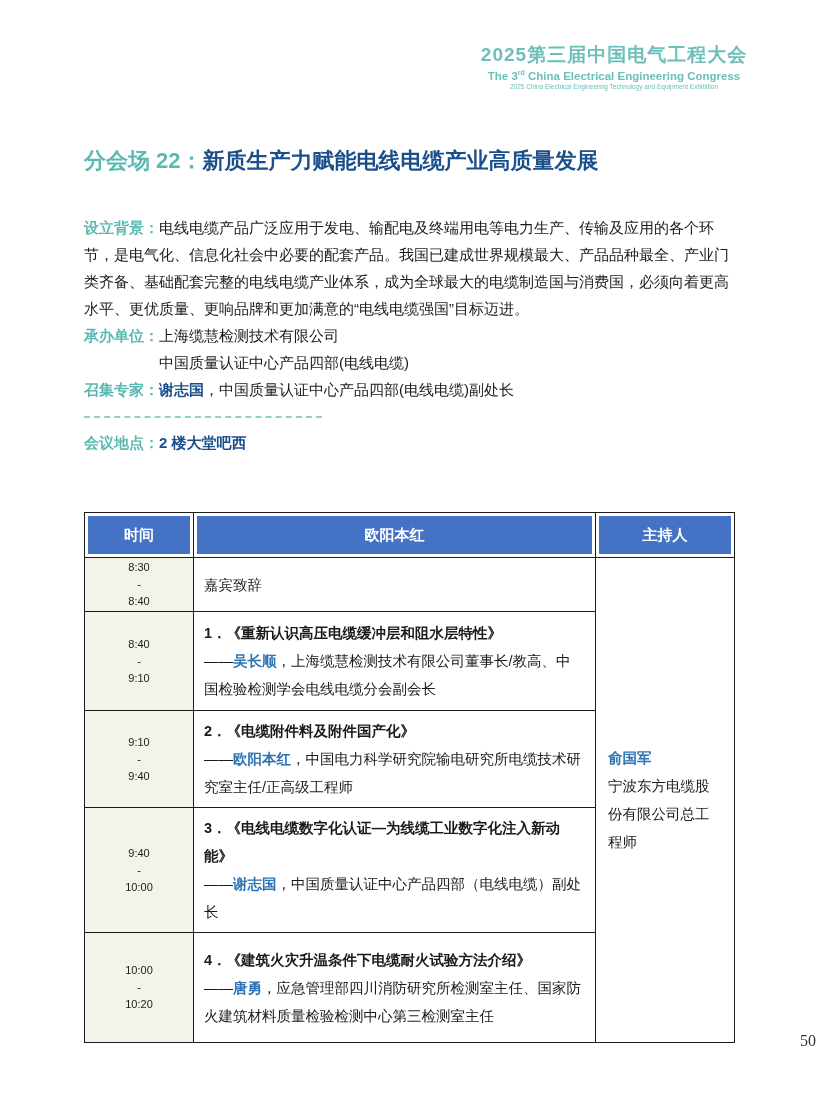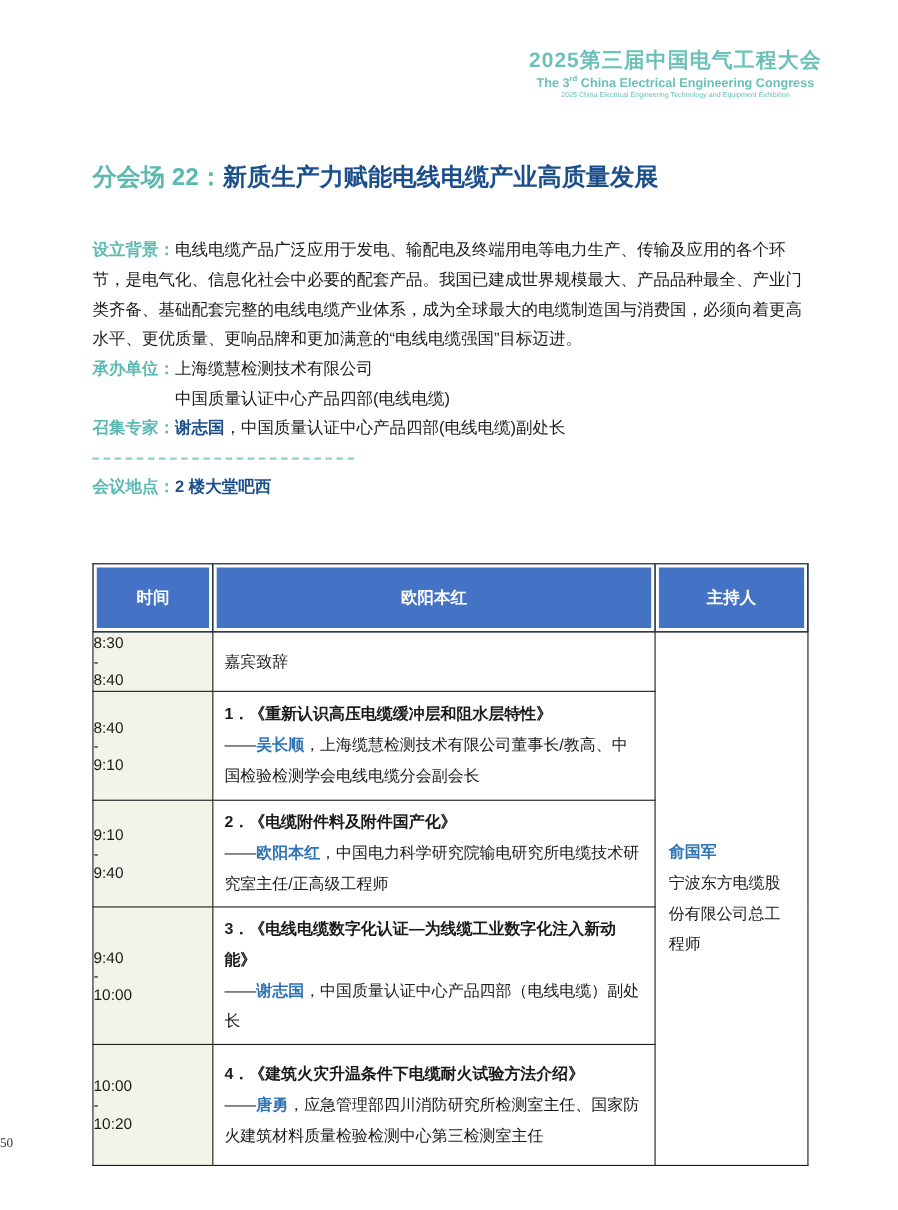--- a/index.html
+++ b/index.html
@@ -32,33 +32,33 @@
   .name-navy{color:var(--navy);font-weight:bold;}
   .divider{width:238px;border-top:2px dashed #8FD0CA;margin:13px 0 11px 0;}
   .meta{line-height:28px;}
   .meta .val{color:var(--navy);font-weight:bold;}
   
   .tblwrap{position:absolute;top:512px;left:84px;}
   table{border-collapse:collapse;table-layout:fixed;width:650px;}
   col.c-time{width:109px;} col.c-rep{width:402px;} col.c-mod{width:139px;}
   th,td{border:1px solid var(--border);}
   th{
-    background:var(--header-blue);color:#fff;font-size:15px;font-weight:bold;height:62px;
+    background:var(--header-blue);color:#fff;font-size:15px;font-weight:bold;height:45px;
     text-align:center;box-shadow:inset 0 0 0 3px #fff;
   }
   td{vertical-align:middle;font-size:14.5px;}
-  td.t-cell{background:var(--time-bg);text-align:left;line-height:17px;font-size:14px;}
+  td.t-cell{background:var(--time-bg);text-align:center;line-height:17px;font-size:11px;}
   td.r-cell{background:#fff;padding:6px 10px;line-height:28px;}
   .r-title{font-weight:bold;}
   .sp-name{color:var(--name-blue);font-weight:bold;}
   td.m-cell{background:#fff;padding:0 12px;line-height:28px;}
   .m-name{color:var(--name-blue);font-weight:bold;}
   
-  .pageno{position:absolute;top:1032px;left:0;width:100%;text-align:left;
-    font-family:"Liberation Serif","DejaVu Serif",serif;font-size:12px;color:#333;}
+  .pageno{position:absolute;top:1032px;left:0;width:100%;text-align:right;
+    font-family:"Liberation Serif","DejaVu Serif",serif;font-size:16px;color:#333;}
 </style>
 </head>
 <body>
 
 <div class="page">
 
   <div class="logo">
     <div class="logo-l1">2025第三届中国电气工程大会</div>
     <div class="logo-l2"><span>The 3</span><sup>rd</sup><span> China Electrical Engineering Congress</span></div>
     <div class="logo-l4">2025 China Electrical Engineering Technology and Equipment Exhibition</div>

